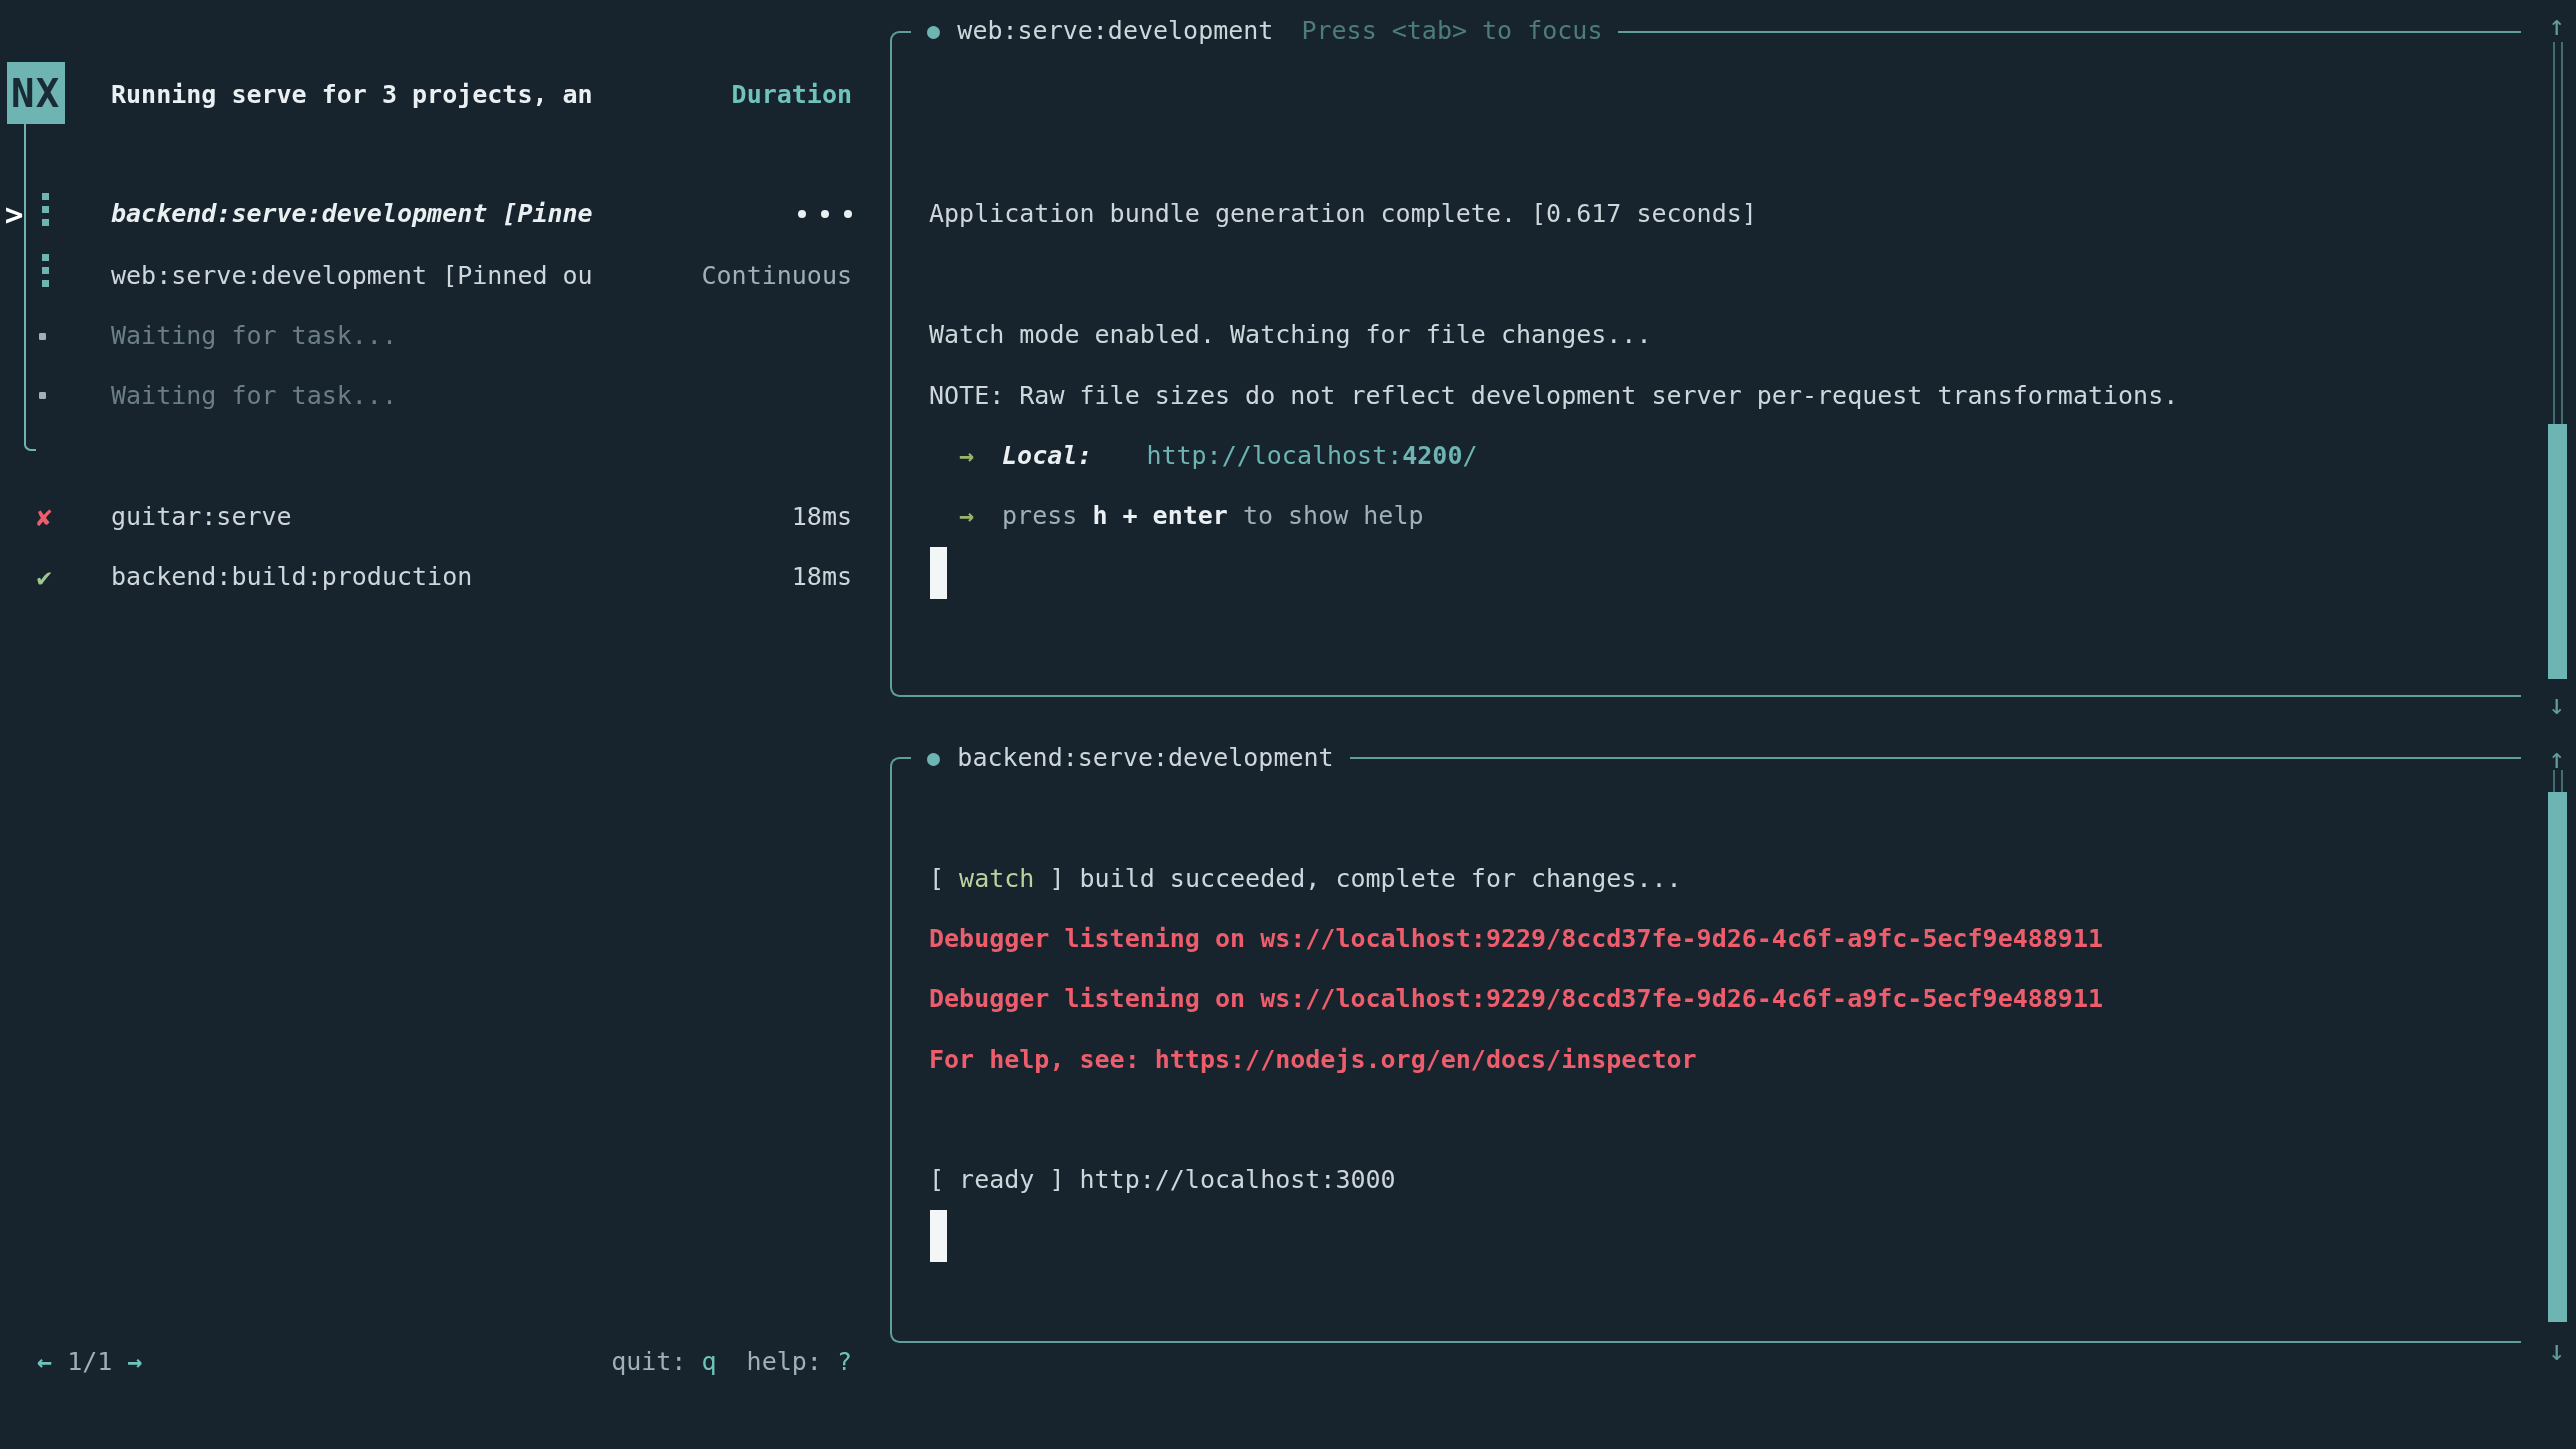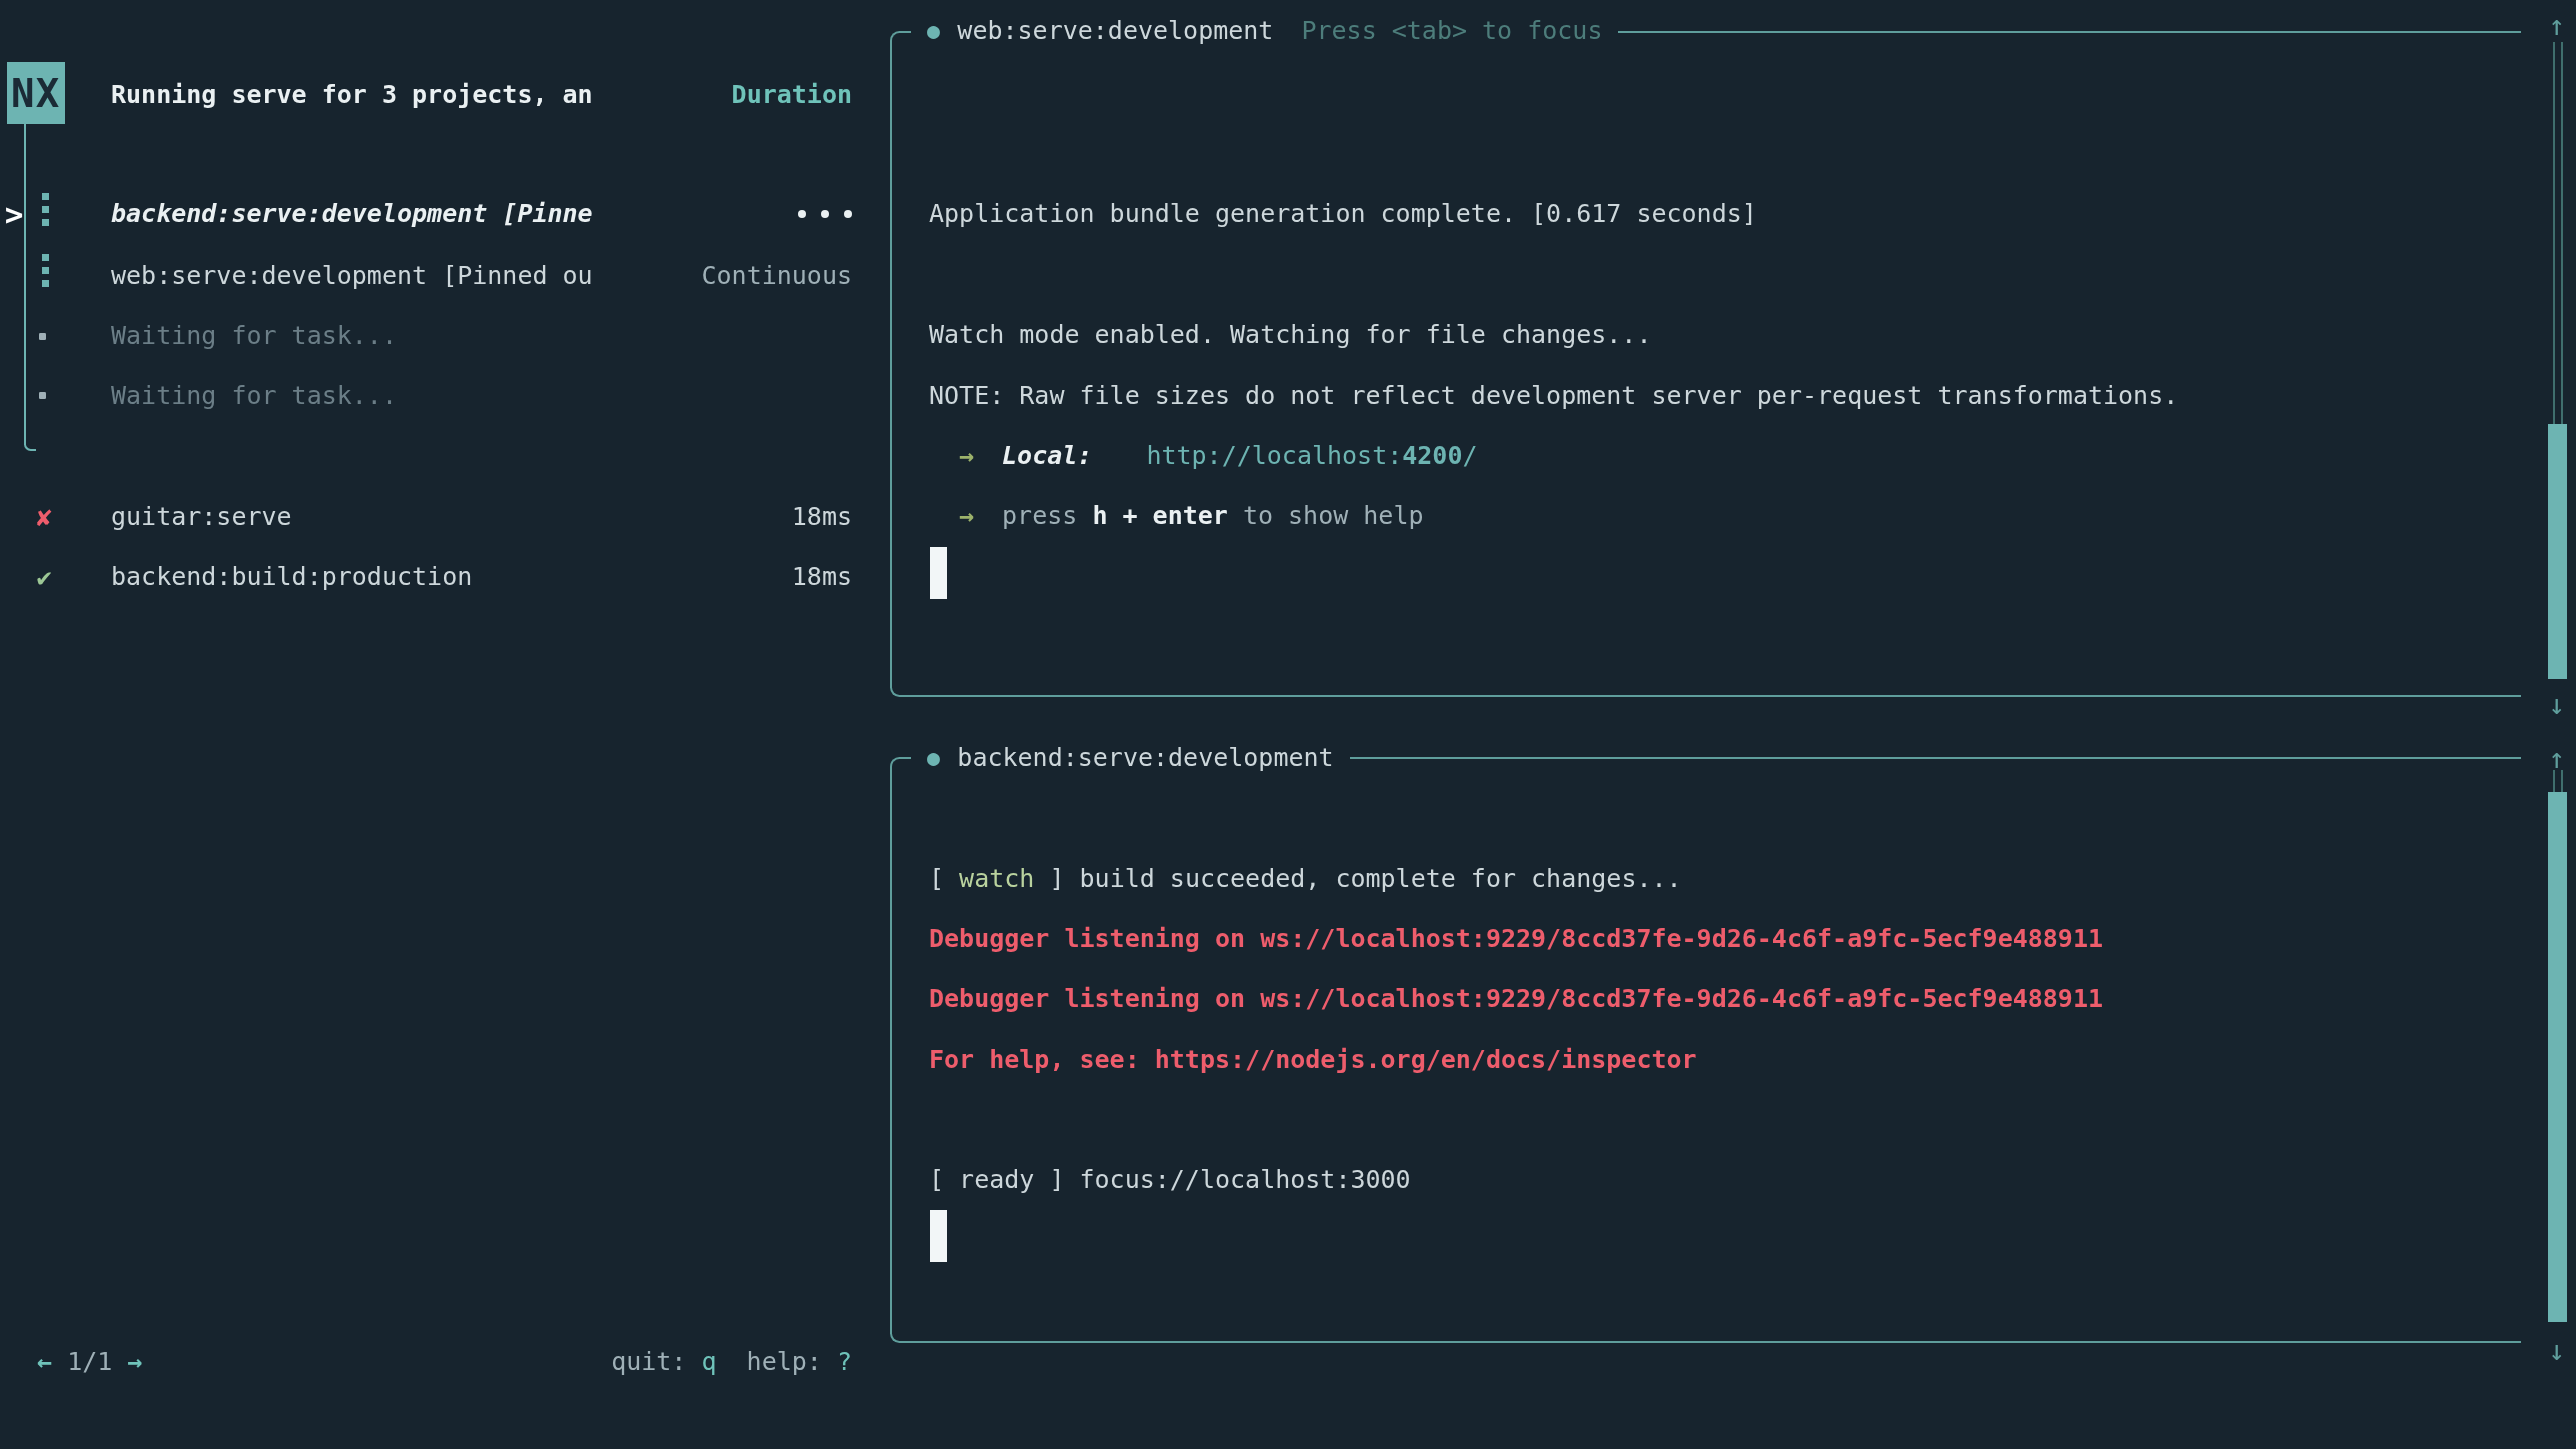--- a/index.html
+++ b/index.html
@@ -127,21 +127,21 @@
   <div class="sb-arrow" style="top:681px;">↓</div>
 
   <div class="panel" style="top:757px;height:586px;"></div>
   <div class="phead" style="top:728px;"><span class="pdot">●</span><span class="ptitle">backend:serve:development</span></div>
 
   <div class="line" style="left:929px;top:849px;"><span>[ </span><span style="color:var(--green-watch);">watch</span><span> ] </span><span>build succeeded, complete for changes...</span></div>
 
   <div class="line red" style="left:929px;top:909px;">Debugger listening on ws://localhost:9229/8ccd37fe-9d26-4c6f-a9fc-5ecf9e488911</div>
   <div class="line red" style="left:929px;top:969px;">Debugger listening on ws://localhost:9229/8ccd37fe-9d26-4c6f-a9fc-5ecf9e488911</div>
   <div class="line red" style="left:929px;top:1030px;">For help, see: https://nodejs.org/en/docs/inspector</div>
-  <div class="line" style="left:929px;top:1150px;">[ ready ] focus://localhost:3000</div>
+  <div class="line" style="left:929px;top:1150px;">[ ready ] http://localhost:3000</div>
 
   <div class="cursor" style="left:930px;top:1210px;"></div>
 
   <div class="sb-arrow" style="top:735px;">↑</div>
   <div class="sb-track" style="top:770px;height:551px;"></div>
   <div class="sb-thumb" style="top:792px;height:530px;"></div>
   <div class="sb-arrow" style="top:1327px;">↓</div>
 
 </div>
 

